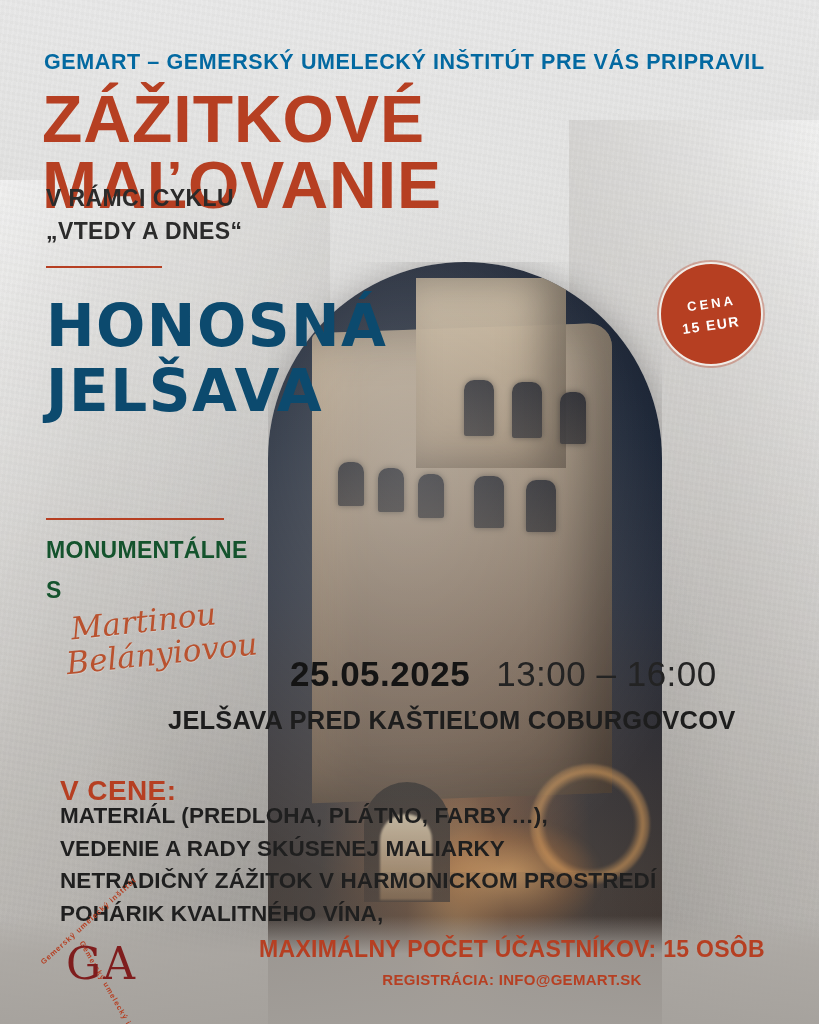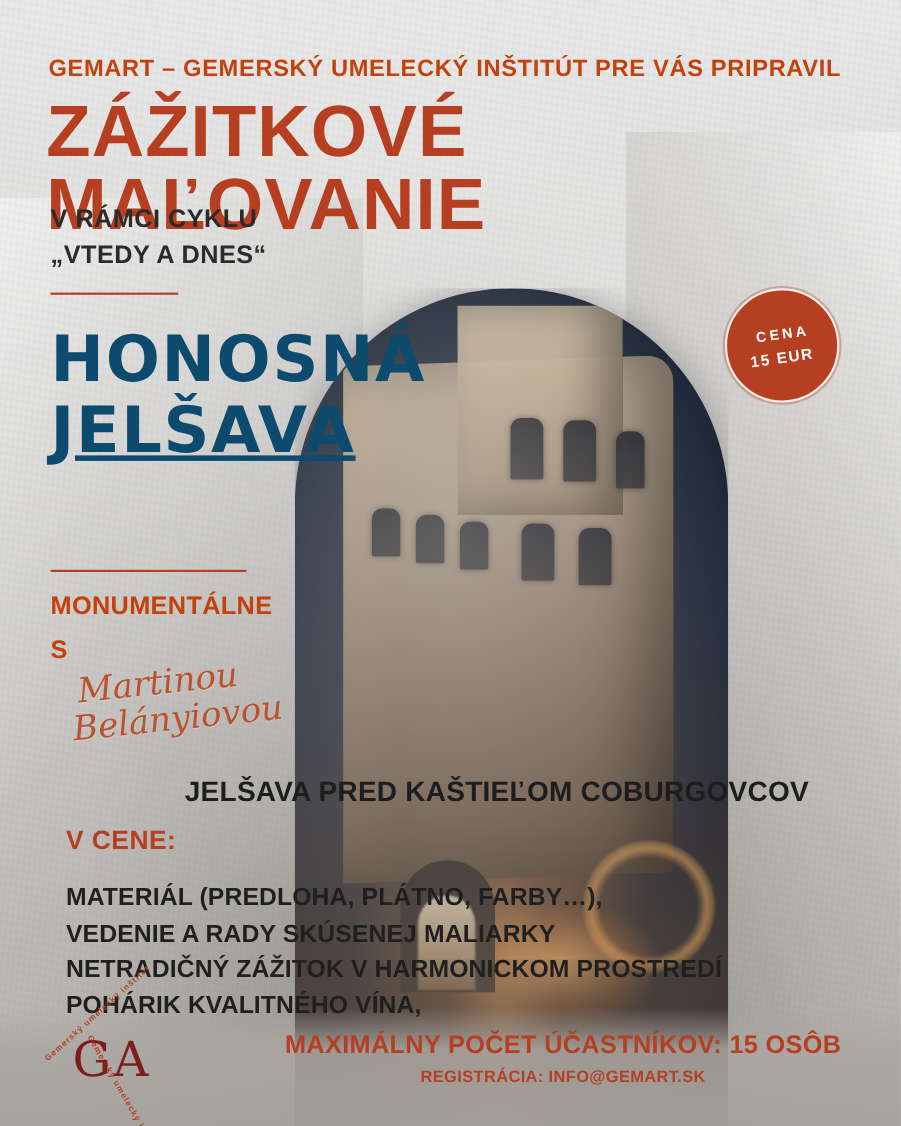--- a/index.html
+++ b/index.html
@@ -150,21 +150,21 @@
   
   .layer {
     position: absolute;
     inset: 0;
   }
   .t-kicker {
     position: absolute;
     left: 44px; top: 50px;
     font-size: 21.5px;
     letter-spacing: 0.6px;
-    color: #c2410c;
+    color: #0369a1;
     font-weight: 700;
     text-transform: uppercase;
   }
   .t-title {
     position: absolute;
     left: 42px; top: 86px;
     font-size: 66px;
     line-height: 1;
     font-weight: 800;
     color: #b63f22;
@@ -194,29 +194,29 @@
     left: 46px; top: 294px;
     width: 215px;
     color: #0c4a6e;
     font-family: "DejaVu Sans", sans-serif;
     font-weight: 700;
     font-size: 58px;
     line-height: 1.12;
     letter-spacing: 1.5px;
     text-transform: uppercase;
   }
-  .t-place .l2 { display: block; text-align: left; text-decoration: underline; }
+  .t-place .l2 { display: block; text-align: left; }
 
   .t-mono {
     position: absolute;
     left: 46px; top: 530px;
     width: 230px;
     font-size: 23px;
     line-height: 1.75;
-    color: #c2410c;
+    color: #14532d;
     font-weight: 700;
     text-transform: uppercase;
     letter-spacing: 0.3px;
   }
   .t-script {
     position: absolute;
     left: 72px; top: 600px;
     width: 220px;
     color: #b9522f;
     font-family: "DejaVu Serif", serif;
@@ -280,22 +280,22 @@
     left: 168px; top: 706px;
     font-size: 25.5px;
     font-weight: 700;
     color: #1d1d1d;
     letter-spacing: 0.2px;
     text-transform: uppercase;
   }
 
   .t-incl-head {
     position: absolute;
-    left: 60px; top: 751px;
-    font-size: 24px;
+    left: 60px; top: 775px;
+    font-size: 28px;
     font-weight: 700;
     color: #b63f22;
     letter-spacing: 0.4px;
     text-transform: uppercase;
   }
   .t-incl-list {
     position: absolute;
     left: 60px; top: 800px;
     font-size: 22.5px;
     line-height: 1.45;
@@ -416,20 +416,24 @@
     <div class="t-script">
       <span>Martinou</span>
       <span class="s2">Belányiovou</span>
     </div>
 
     <div class="price-badge">
       <span class="pb-1">CENA</span>
       <span class="pb-2">15 EUR</span>
     </div>
 
+    <div class="t-date-row">
+      <span class="t-date">25.05.2025</span>
+      <span class="t-time">13:00 – 16:00</span>
+    </div>
 
     <div class="t-venue">JELŠAVA PRED KAŠTIEĽOM COBURGOVCOV</div>
 
     <div class="t-incl-head">V CENE:</div>
     <div class="t-incl-list">
       <div>MATERIÁL (PREDLOHA, PLÁTNO, FARBY…),</div>
       <div>VEDENIE A RADY SKÚSENEJ MALIARKY</div>
       <div>NETRADIČNÝ ZÁŽITOK V HARMONICKOM PROSTREDÍ</div>
       <div>POHÁRIK KVALITNÉHO VÍNA,</div>
     </div>

